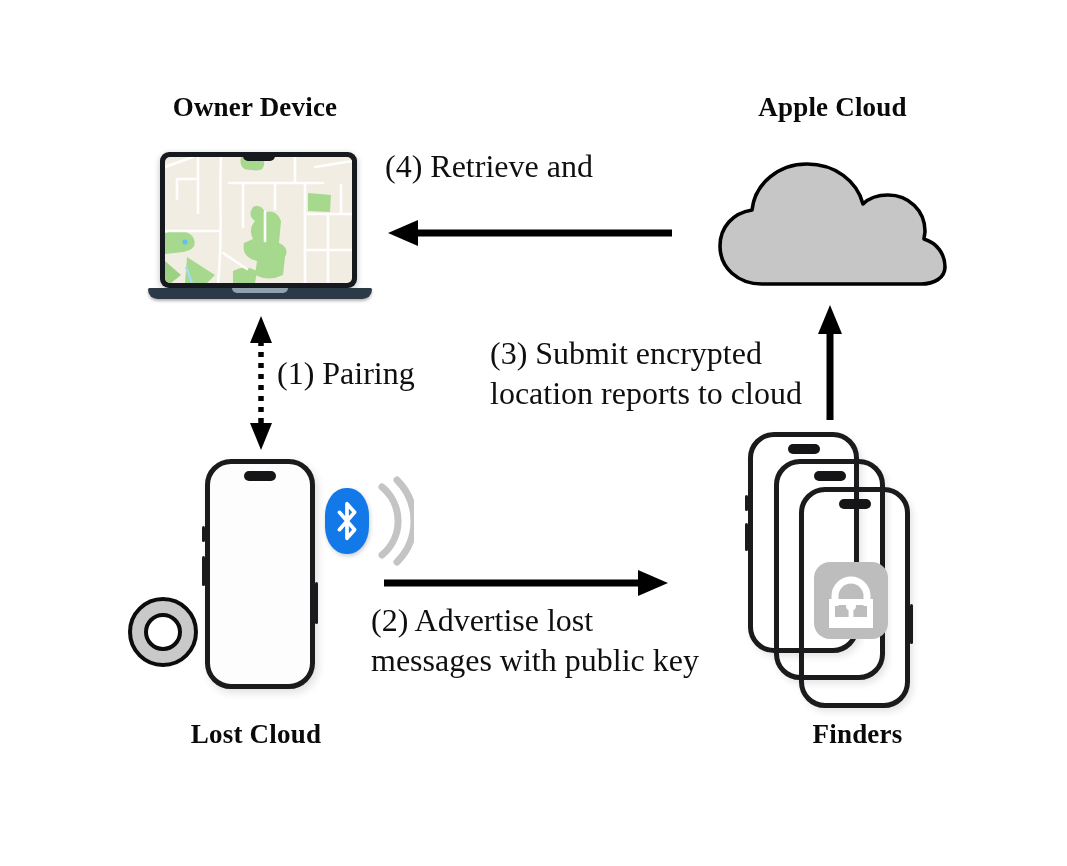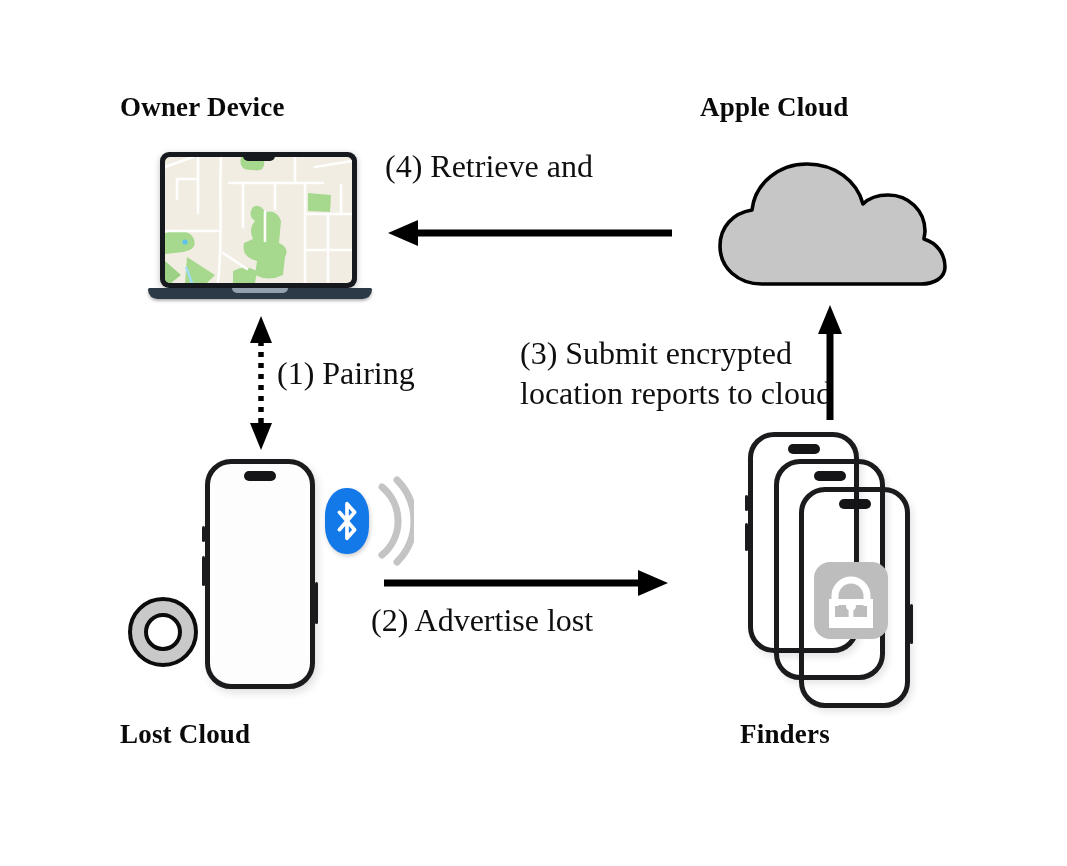--- a/index.html
+++ b/index.html
@@ -1,21 +1,21 @@
 <!DOCTYPE html>
 <html><head>
 <meta charset="utf-8">
 <style>
   html,body{margin:0;padding:0;background:#ffffff;}
   #canvas{
     position:relative;width:1067px;height:866px;background:#ffffff;
     font-family:"Liberation Serif", serif;color:#111;overflow:hidden;
   }
   .node-label{
-    position:absolute;font-weight:bold;font-size:27px;text-align:left;
+    position:absolute;font-weight:bold;font-size:27px;text-align:center;
     letter-spacing:.2px;color:#0a0a0a;
   }
   .step-label{
     position:absolute;font-size:32px;line-height:40px;color:#0f0f0f;
   }
   
   .laptop{position:absolute;left:148px;top:150px;width:224px;height:150px;}
   .laptop-screen{
     position:absolute;left:12px;top:2px;width:197px;height:136px;
     background:#16191d;border-radius:9px;box-shadow:0 2px 6px rgba(0,0,0,.25);
@@ -152,21 +152,21 @@
     <polygon points="2,15 32,2 32,28" fill="#000"></polygon>
   </svg>
 
   <svg class="arrow" style="left:246px;top:314px;" width="30" height="138" viewBox="0 0 30 138" aria-hidden="true">
     <line x1="15" y1="27" x2="15" y2="111" stroke="#000" stroke-width="5.5" stroke-dasharray="5 6"></line>
     <polygon points="15,2 4,29 26,29" fill="#000"></polygon>
     <polygon points="15,136 4,109 26,109" fill="#000"></polygon>
   </svg>
   <div class="step-label" style="left:277px;top:353px;">(1) Pairing</div>
 
-  <div class="step-label" style="left:520px;top:333px;">
+  <div class="step-label" style="left:490px;top:333px;">
     <div>(3) Submit encrypted</div>
     <div>location reports to cloud</div>
   </div>
   <svg class="arrow" style="left:815px;top:303px;" width="30" height="120" viewBox="0 0 30 120" aria-hidden="true">
     <line x1="15" y1="117" x2="15" y2="27" stroke="#000" stroke-width="7"></line>
     <polygon points="15,2 3,31 27,31" fill="#000"></polygon>
   </svg>
 
   <div class="phone solid" style="left:205px;top:459px;width:110px;height:230px;">
     <div class="island"></div>
@@ -188,20 +188,21 @@
     <path d="M14 27 A44 44 0 0 1 14 95" fill="none" stroke="#c4c4c4" stroke-width="7" stroke-linecap="round"></path>
     <path d="M29 20 A58 58 0 0 1 29 102" fill="none" stroke="#c4c4c4" stroke-width="7" stroke-linecap="round"></path>
   </svg>
 
   <svg class="arrow" style="left:378px;top:568px;" width="292" height="30" viewBox="0 0 292 30" aria-hidden="true">
     <line x1="6" y1="15" x2="262" y2="15" stroke="#000" stroke-width="7"></line>
     <polygon points="290,15 260,2 260,28" fill="#000"></polygon>
   </svg>
   <div class="step-label" style="left:371px;top:600px;">
     <div>(2) Advertise lost</div>
+    <div>messages with public key</div>
   </div>
 
   <div>
     <div class="phone ghost" style="left:748px;top:432px;width:111px;height:221px;z-index:1;">
       <div class="island"></div>
       <div class="side-btn" style="left:-8px;top:58px;width:3px;height:16px;"></div>
       <div class="side-btn" style="left:-8px;top:86px;width:3px;height:28px;"></div>
     </div>
     <div class="phone ghost" style="left:774px;top:459px;width:111px;height:221px;z-index:2;">
       <div class="island"></div>

